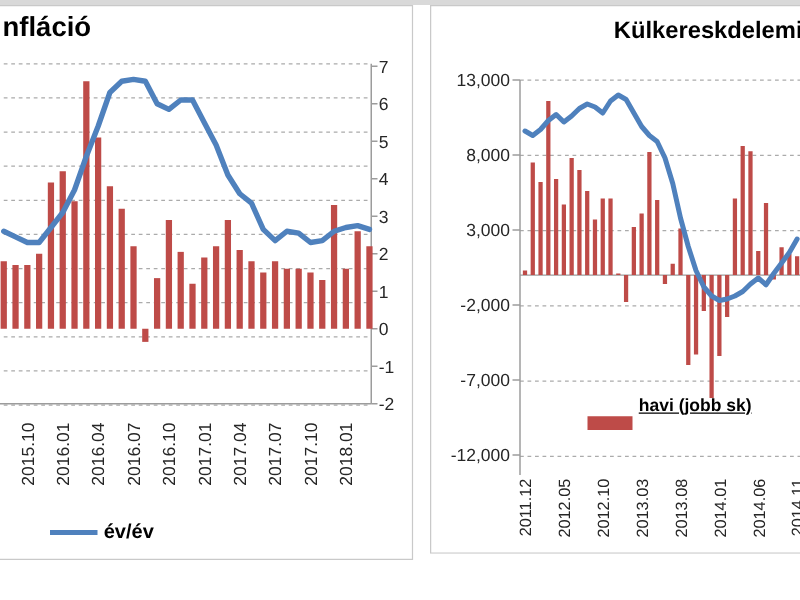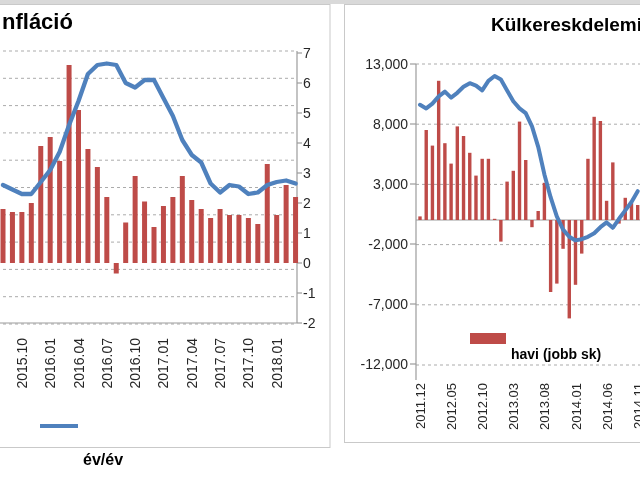--- a/index.html
+++ b/index.html
@@ -5,23 +5,23 @@
   html,body{margin:0;padding:0;background:#fff;}
   #viewport{position:relative;width:640px;height:480px;overflow:hidden;background:#ffffff;
             font-family:"Liberation Sans",sans-serif;}
   #topstrip{position:absolute;left:0;top:0;width:640px;height:4px;background:#d9d9d9;}
   .chart-svg{position:absolute;}
   svg text{font-family:"Liberation Sans",sans-serif;fill:#262626;}
   .chart-title{position:absolute;font-weight:bold;color:#000;white-space:nowrap;}
   #title-left{left:2px;top:9px;font-size:22px;}
   #title-right{left:491px;top:14px;font-size:19px;}
   #legend-left-line{position:absolute;left:40px;top:424px;width:38px;height:4px;}
-  #legend-left-label{position:absolute;left:83px;top:417px;font-size:16px;font-weight:bold;color:#000;white-space:nowrap;margin-top:34px;}
+  #legend-left-label{position:absolute;left:83px;top:417px;font-size:16px;font-weight:bold;color:#000;white-space:nowrap;}
   #legend-right-swatch{position:absolute;left:470px;top:333px;width:36px;height:11px;}
-  #legend-right-label{position:absolute;left:511px;top:346px;font-size:14px;font-weight:bold;color:#000;white-space:nowrap;}
+  #legend-right-label{position:absolute;left:511px;top:316px;font-size:14px;font-weight:bold;color:#000;white-space:nowrap;text-decoration:underline;}
 </style>
 </head>
 <body>
 
 <div id="viewport">
   <div id="topstrip"></div>
 
   <svg id="svg-left" class="chart-svg" width="331" height="444" viewBox="0 0 331 444" style="left: 0px; top: 4px;">
       <rect x="-45" y="0.5" width="375" height="443" fill="#ffffff" stroke="#C9C9C9" stroke-width="1"></rect>
       <g>

